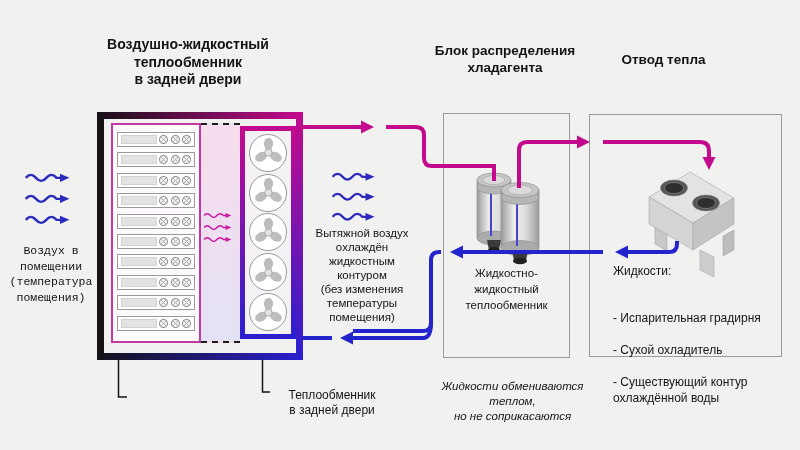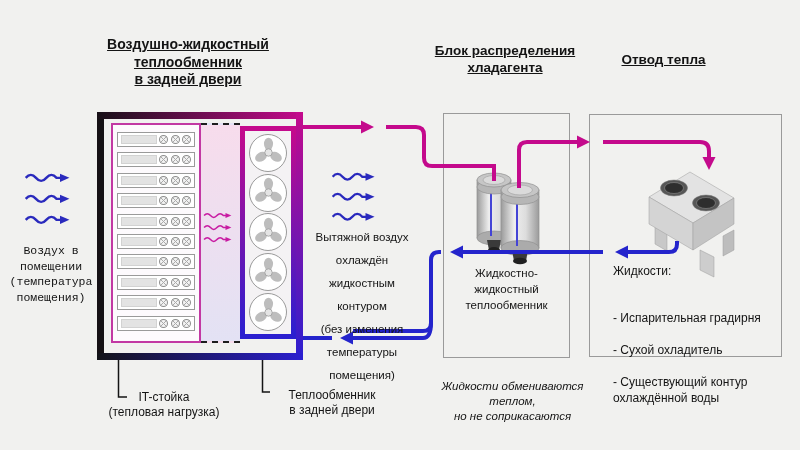--- a/index.html
+++ b/index.html
@@ -1,20 +1,20 @@
 <!DOCTYPE html>
 <html><head>
 <meta charset="utf-8">
 <style>
   html,body{margin:0;padding:0;background:#f1f1ef;}
   .stage{position:relative;width:800px;height:450px;background:#f1f1ef;overflow:hidden;
          font-family:"Liberation Sans","DejaVu Sans",sans-serif;color:#141414;}
   .abs{position:absolute;}
   .txt{position:absolute;white-space:pre-line;text-align:center;line-height:15px;font-size:11.5px;z-index:6;}
-  .title{font-weight:bold;font-size:14px;line-height:17.5px;text-decoration:underline;}
+  .title{font-weight:bold;font-size:14px;line-height:17.5px;}
   
   .ob{position:absolute;z-index:1;}
   .ob-left{left:97px;top:112px;width:7px;height:248px;background:#151115;}
   .ob-top{left:97px;top:112px;width:206px;height:7px;background:linear-gradient(90deg,#171017,#c40a8c);}
   .ob-right{left:296px;top:112px;width:7px;height:248px;background:linear-gradient(180deg,#c40a8c,#2b1fd0);}
   .ob-bottom{left:97px;top:353px;width:206px;height:7px;background:linear-gradient(90deg,#131318,#2b1fd0);}
   .rackbox{left:111px;top:123px;width:90px;height:220px;border:2px solid #c238a3;background:#fdfafd;
            box-sizing:border-box;z-index:2;padding-top:7px;}
   .server{width:78px;height:15px;margin:0 auto 5.4px;border:1px solid #9a9a9a;background:#fff;
           display:flex;align-items:center;padding:0 3px;box-sizing:border-box;}
@@ -271,38 +271,36 @@
     <g stroke="#141414" stroke-width="1.5" fill="none">
       <path d="M118.5 360 V397 H127"></path>
       <path d="M262.5 360 V392 H270"></path>
     </g>
   </svg>
 
   <div class="txt" style="left:4px;top:243px;width:94px;line-height:15.5px;font-family:Liberation Mono, monospace;">Воздух в
 помещении
 (температура
 помещения)</div>
-  <div class="txt" style="left:300px;top:226px;width:124px;line-height:23px;">Вытяжной воздух
+  <div class="txt" style="left:300px;top:226px;width:124px;line-height:14px;">Вытяжной воздух
 охлаждён
 жидкостным
 контуром
 (без изменения
 температуры
 помещения)</div>
   <div class="txt" style="left:443px;top:265px;width:127px;line-height:16px;">Жидкостно-
 жидкостный
 теплообменник</div>
   <div class="txt" style="left:613px;top:264px;width:160px;text-align:left;font-size:12px;">Жидкости:</div>
   <div class="txt note" style="left:410px;top:379px;width:205px;">Жидкости обмениваются
 теплом,
 но не соприкасаются</div>
   <div class="txt" style="left:613px;top:294px;width:168px;text-align:left;font-size:12px;line-height:16px;">
     <div>- Испарительная градирня</div>
     <div>- Сухой охладитель</div>
     <div>- Существующий контур
 охлаждённой воды</div>
   </div>
-  <div class="txt" style="left:93px;top:390px;width:142px;font-size:12px;">IT-стойка
-(тепловая нагрузка)</div>
   <div class="txt" style="left:263px;top:388px;width:138px;font-size:12px;">Теплообменник
 в задней двери</div>
 
 </div>
 
 </body></html>

